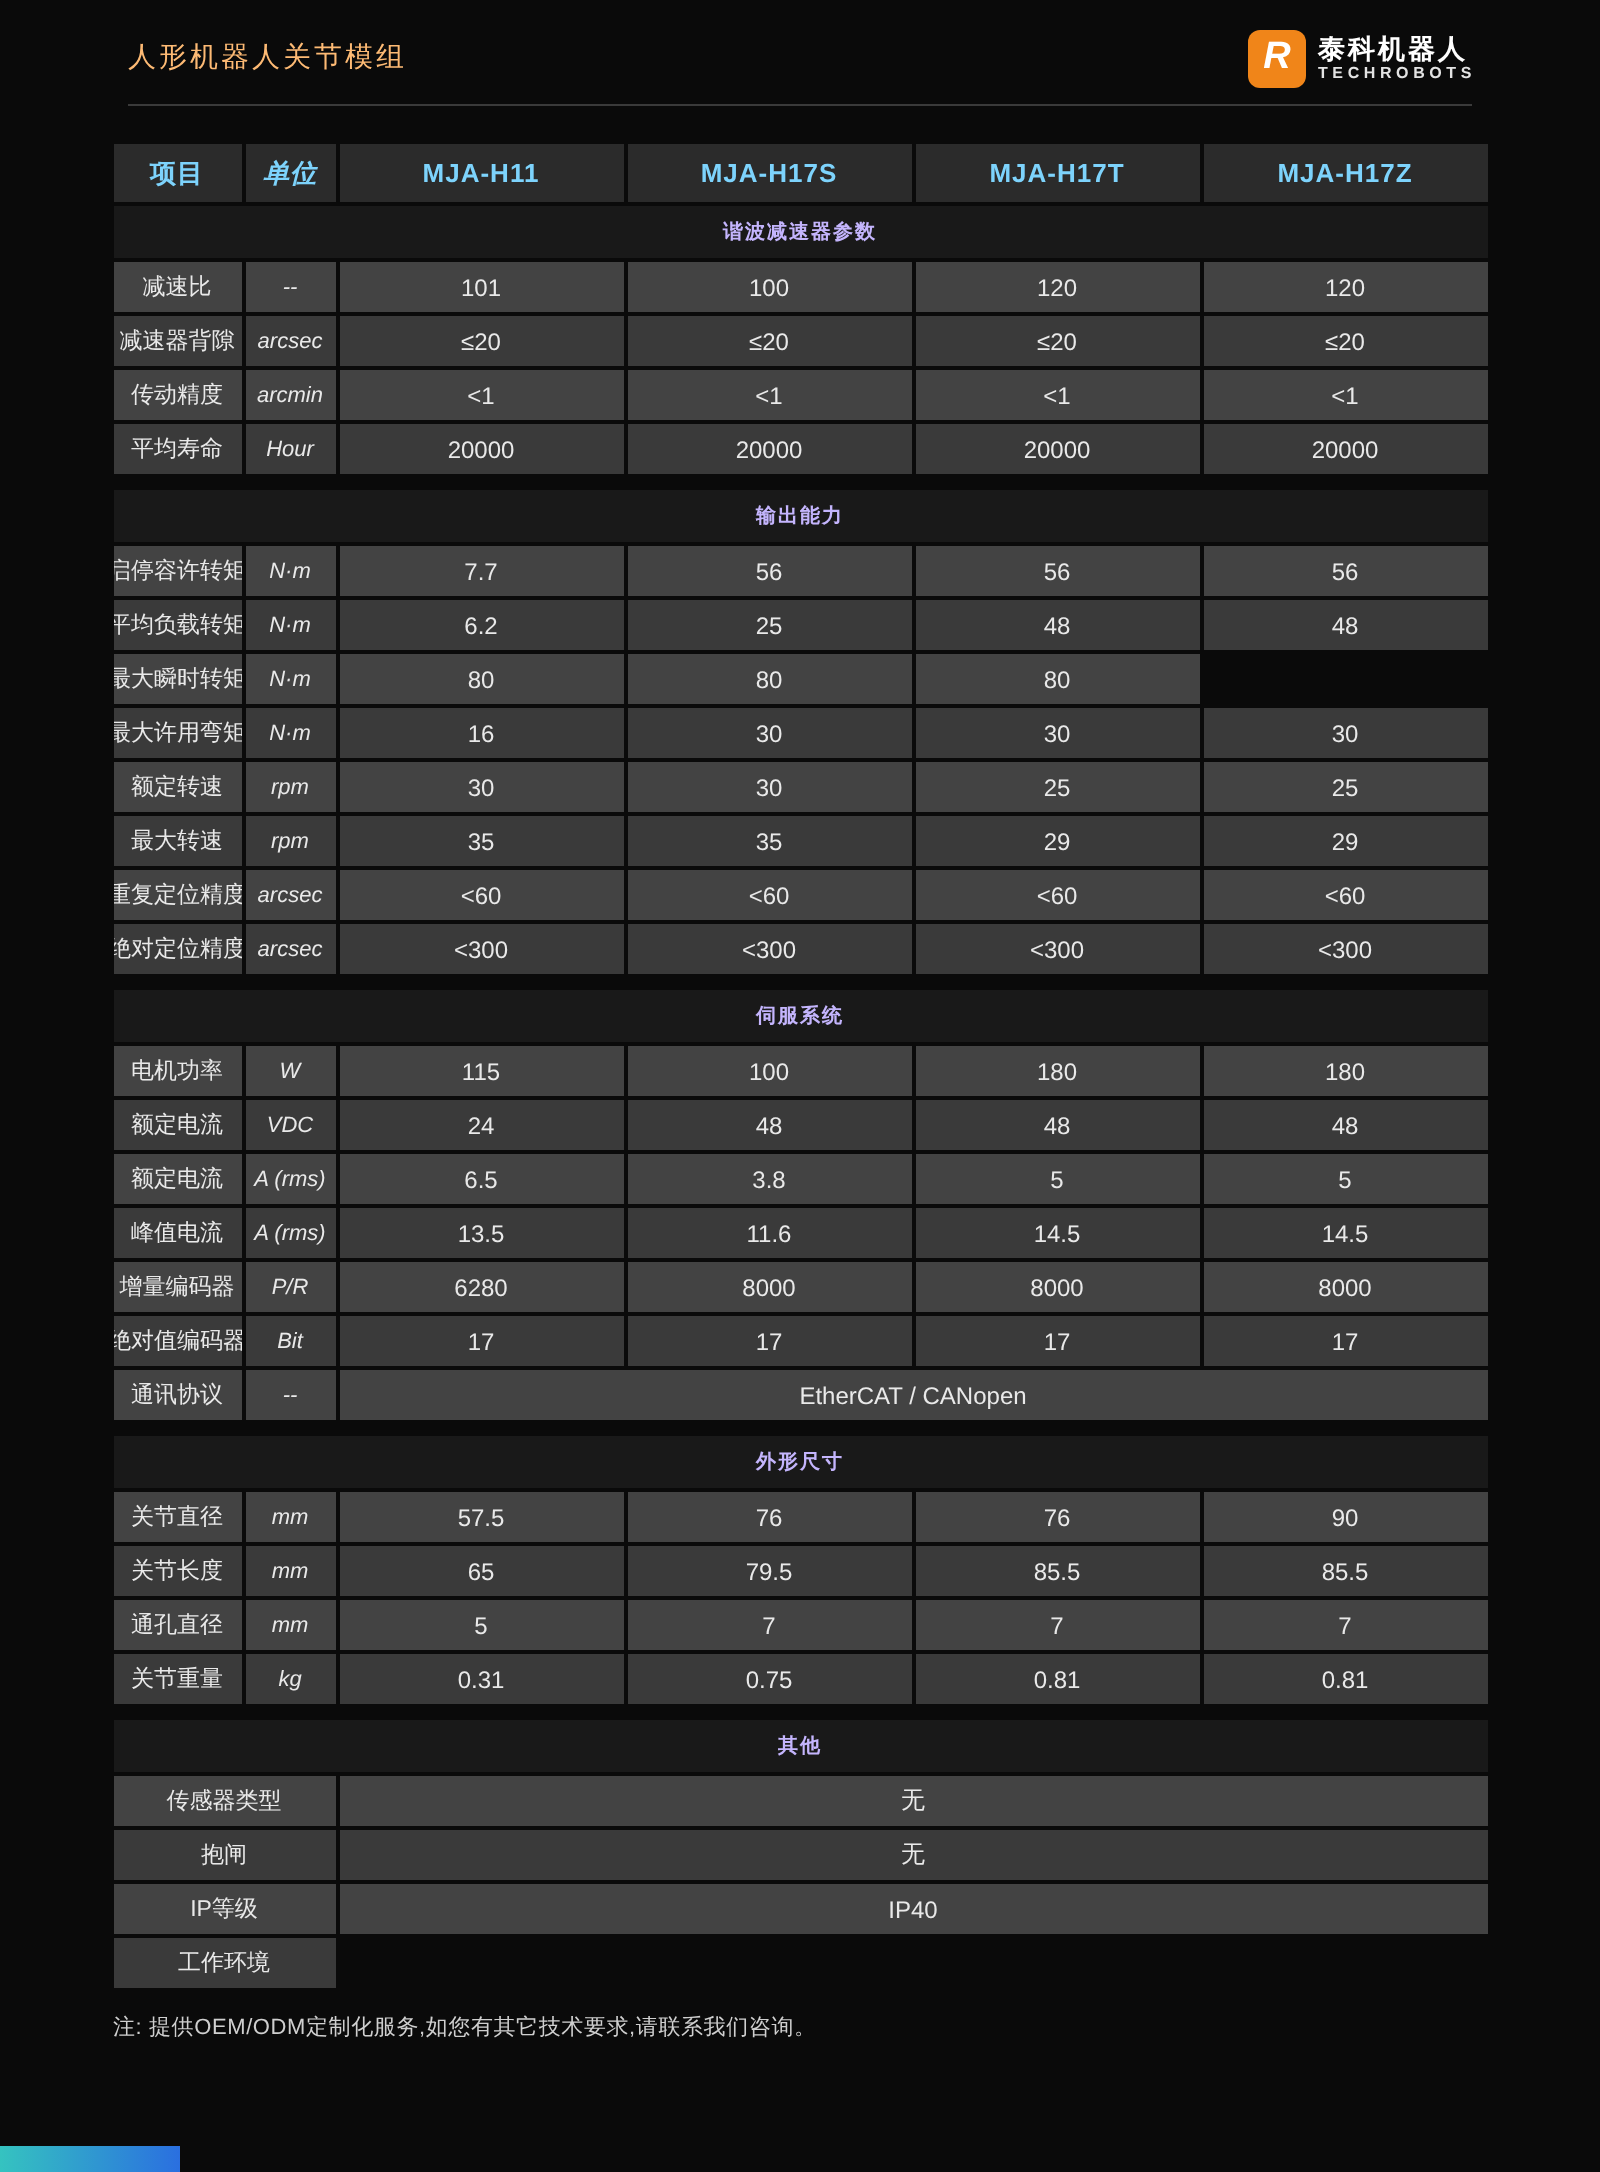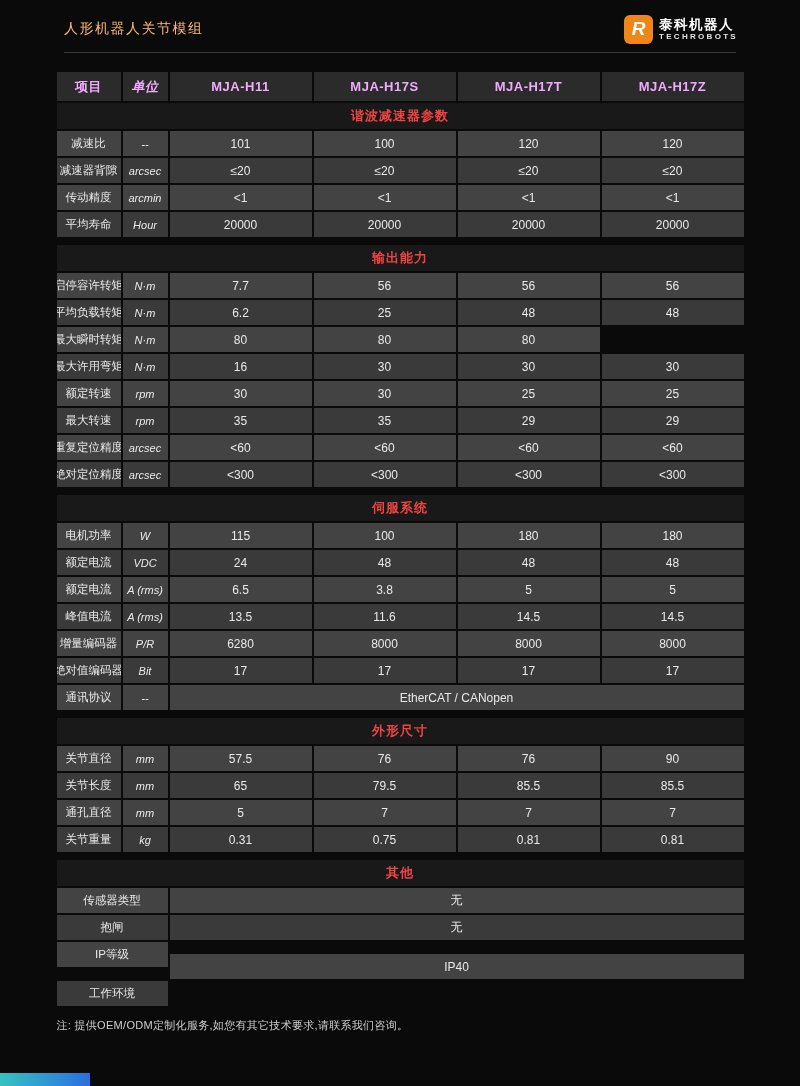--- a/index.html
+++ b/index.html
@@ -35,25 +35,25 @@
   .cell{
     height:25px;display:flex;align-items:center;justify-content:center;
     font-size:12px;color:#e9e9e9;background:#3a3a3a;
     white-space:nowrap;overflow:hidden;
   }
   .cell.item{font-size:11.5px;}
   .cell.unit{font-size:11px;font-style:italic;}
   .row-light .cell{background:#434343;}
   .header-row .cell{
     background:#2b2b2b;height:29px;font-weight:bold;
-    font-size:13px;color:#f0abfc;letter-spacing:0.5px;
+    font-size:13px;color:#7dd3fc;letter-spacing:0.5px;
   }
   .section-title{
     height:26px;background:#191919;display:flex;align-items:center;justify-content:center;
-    color:#ef4444;font-weight:bold;font-size:13px;letter-spacing:1px;margin-bottom:2px;
+    color:#c4b5fd;font-weight:bold;font-size:10px;letter-spacing:1px;margin-bottom:2px;
   }
   .note{
     width:687px;margin:12px auto 0 auto;
     color:#cfcfcf;font-size:11px;letter-spacing:0.3px;
   }
   .bottom-accent{
     position:absolute;left:0;bottom:0;width:90px;height:13px;
     background:linear-gradient(90deg,#35c3c0,#2a6fe0);
   }
 </style>
@@ -278,21 +278,21 @@
       <div class="grid-row row-light">
         <div class="cell item" style="grid-column: 1 / 3;">传感器类型</div>
         <div class="cell val" style="grid-column: 3 / 7;">无</div>
       </div>
       <div class="grid-row">
         <div class="cell item" style="grid-column: 1 / 3;">抱闸</div>
         <div class="cell val" style="grid-column: 3 / 7;">无</div>
       </div>
       <div class="grid-row row-light">
         <div class="cell item" style="grid-column: 1 / 3;">IP等级</div>
-        <div class="cell val" style="grid-column: 3 / 7; margin-top: 12px;">IP40</div>
+        <div class="cell val" style="grid-column: 3 / 7;">IP40</div>
       </div>
       <div class="grid-row">
         <div class="cell item" style="grid-column: 1 / 3;">工作环境</div>
       </div>
     </div>
   </div>
 
 <div class="note">注: 提供OEM/ODM定制化服务,如您有其它技术要求,请联系我们咨询。</div>
 
 <div class="bottom-accent"></div>

